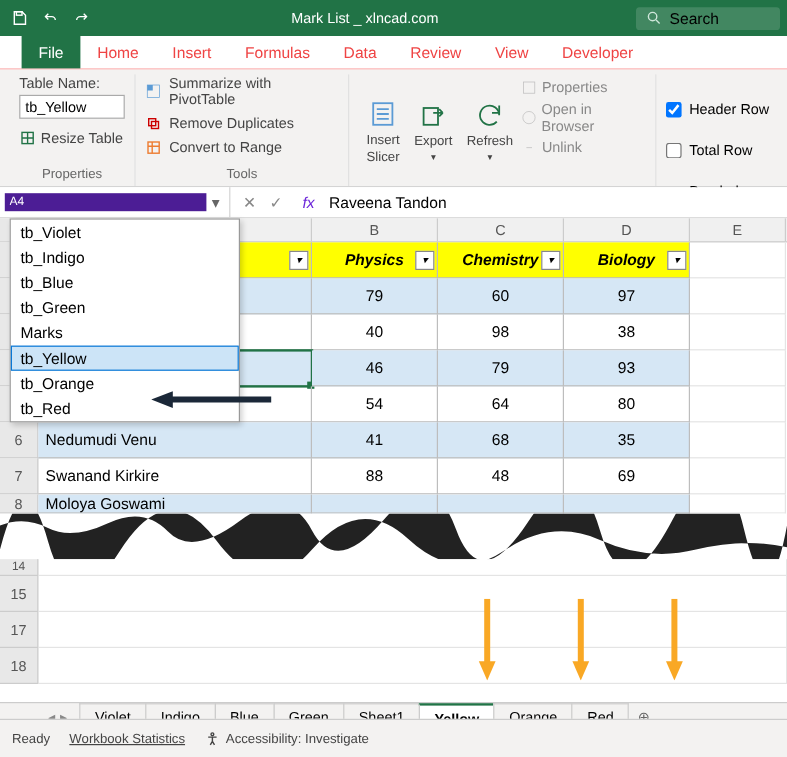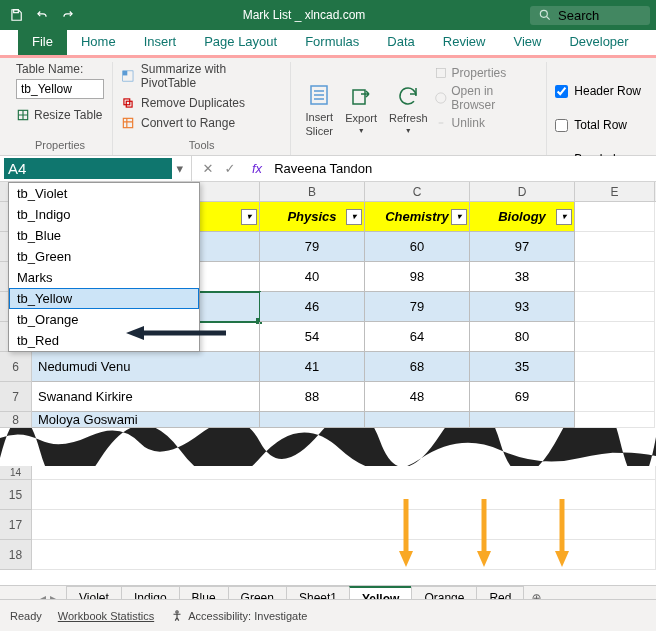--- a/index.html
+++ b/index.html
@@ -6,22 +6,22 @@
   body { width: 656px; height: 631px; background: #fff; overflow: hidden; font-size: 13px; position: relative; }
 
   
   .titlebar { height: 30px; background: #217346; color: #fff; display: flex; align-items: center; padding: 0 6px; }
   .titlebar .qat { display: flex; gap: 6px; align-items: center; }
   .titlebar .qat-btn { width: 20px; height: 20px; display: flex; align-items: center; justify-content: center; cursor: pointer; }
   .titlebar .title { flex: 1; text-align: center; font-size: 12px; }
   .titlebar .search { display: flex; align-items: center; background: rgba(255,255,255,0.15); border-radius: 3px; padding: 2px 8px; gap: 6px; width: 120px; font-size: 13px; color: #000000; }
 
   
-  .ribbon-tabs { height: 28px; display: flex; align-items: flex-end; padding-left: 18px; gap: 0; border-bottom: 3px solid #fca5a5; }
-  .ribbon-tabs .tab { padding: 6px 14px; font-size: 13px; color: #0f766e; cursor: pointer; }
+  .ribbon-tabs { height: 28px; display: flex; align-items: flex-end; padding-left: 18px; gap: 0; border-bottom: 1px solid #fca5a5; }
+  .ribbon-tabs .tab { padding: 6px 14px; font-size: 13px; color: #ef4444; cursor: pointer; }
   .ribbon-tabs .tab.file { background: #217346; color: #fff; }
 
   
   .ribbon { height: 98px; background: #f3f2f1; border-bottom: 1px solid #d4d4d4; display: flex; padding: 4px 8px 0; gap: 0; }
   .group { display: flex; flex-direction: column; padding: 0 8px; border-right: 1px solid #e1e1e1; }
   .group-body { flex: 1; }
   .group-label { text-align: center; font-size: 11px; color: #666; padding: 2px 0 4px; }
   .props-body { display: flex; flex-direction: column; gap: 3px; }
   .tbl-name-lbl { font-size: 12px; color: #444; }
   .tbl-name-inp { width: 88px; border: 1px solid #aaa; padding: 2px 4px; font-size: 12px; }
@@ -32,21 +32,21 @@
   .big-btn .icon-box { width: 28px; height: 28px; display: flex; align-items: center; justify-content: center; }
   .ext-col { display: flex; flex-direction: column; gap: 4px; font-size: 12px; color: #888; padding-top: 4px; }
   .ext-item { display: flex; align-items: center; gap: 4px; }
   .style-col { display: flex; flex-direction: column; gap: 4px; font-size: 12px; padding-top: 6px; padding-left: 8px; }
   .chk { display: flex; align-items: center; gap: 6px; margin-top: 16px; }
   .chk input { width: 13px; height: 13px; }
 
   
   .formula-bar { height: 26px; border-bottom: 1px solid #d4d4d4; display: flex; align-items: center; background: #fff; position: relative; }
   .name-box-wrap { width: 192px; border-right: 1px solid #d4d4d4; height: 100%; display: flex; align-items: center; padding: 0 4px; position: relative; }
-  .name-box { width: 100%; border: none; outline: none; font-size: 15px; background: #0f766e; color: #fff; padding: 2px 4px; }
+  .name-box { width: 100%; border: none; outline: none; font-size: 10px; background: #4c1d95; color: #fff; padding: 2px 4px; }
   .name-arrow { width: 16px; text-align: center; color: #666; cursor: pointer; }
   .fx-btns { display: flex; gap: 2px; padding: 0 6px; color: #888; }
   .fx-btn { width: 20px; text-align: center; cursor: pointer; }
   .fx-label { font-style: italic; color: #6d28d9; padding: 0 6px; }
   .fx-input { flex: 1; padding: 2px 6px; border: none; outline: none; font-size: 13px; }
 
   
   .name-dropdown { position: absolute; top: 182px; left: 8px; width: 192px; background: #fff; border: 1px solid #999; box-shadow: 2px 2px 5px rgba(0,0,0,0.2); z-index: 50; }
   .name-dropdown .item { padding: 3px 8px; font-size: 13px; cursor: pointer; }
   .name-dropdown .item.sel { background: #cce4f7; border: 1px solid #0a78d6; padding: 2px 7px; }
@@ -128,21 +128,20 @@
         <path d="M20 20l-5-5"></path>
       </svg>
     <span>Search</span>
   </div>
 </div>
 
 <div class="ribbon-tabs">
   <div class="tab file">File</div>
   <div class="tab">Home</div>
   <div class="tab">Insert</div>
-  <div class="tab">Page Layout</div>
   <div class="tab">Formulas</div>
   <div class="tab">Data</div>
   <div class="tab">Review</div>
   <div class="tab">View</div>
   <div class="tab">Developer</div>
 </div>
 
 <div class="ribbon">
   <div class="group">
     <div class="group-body props-body">

